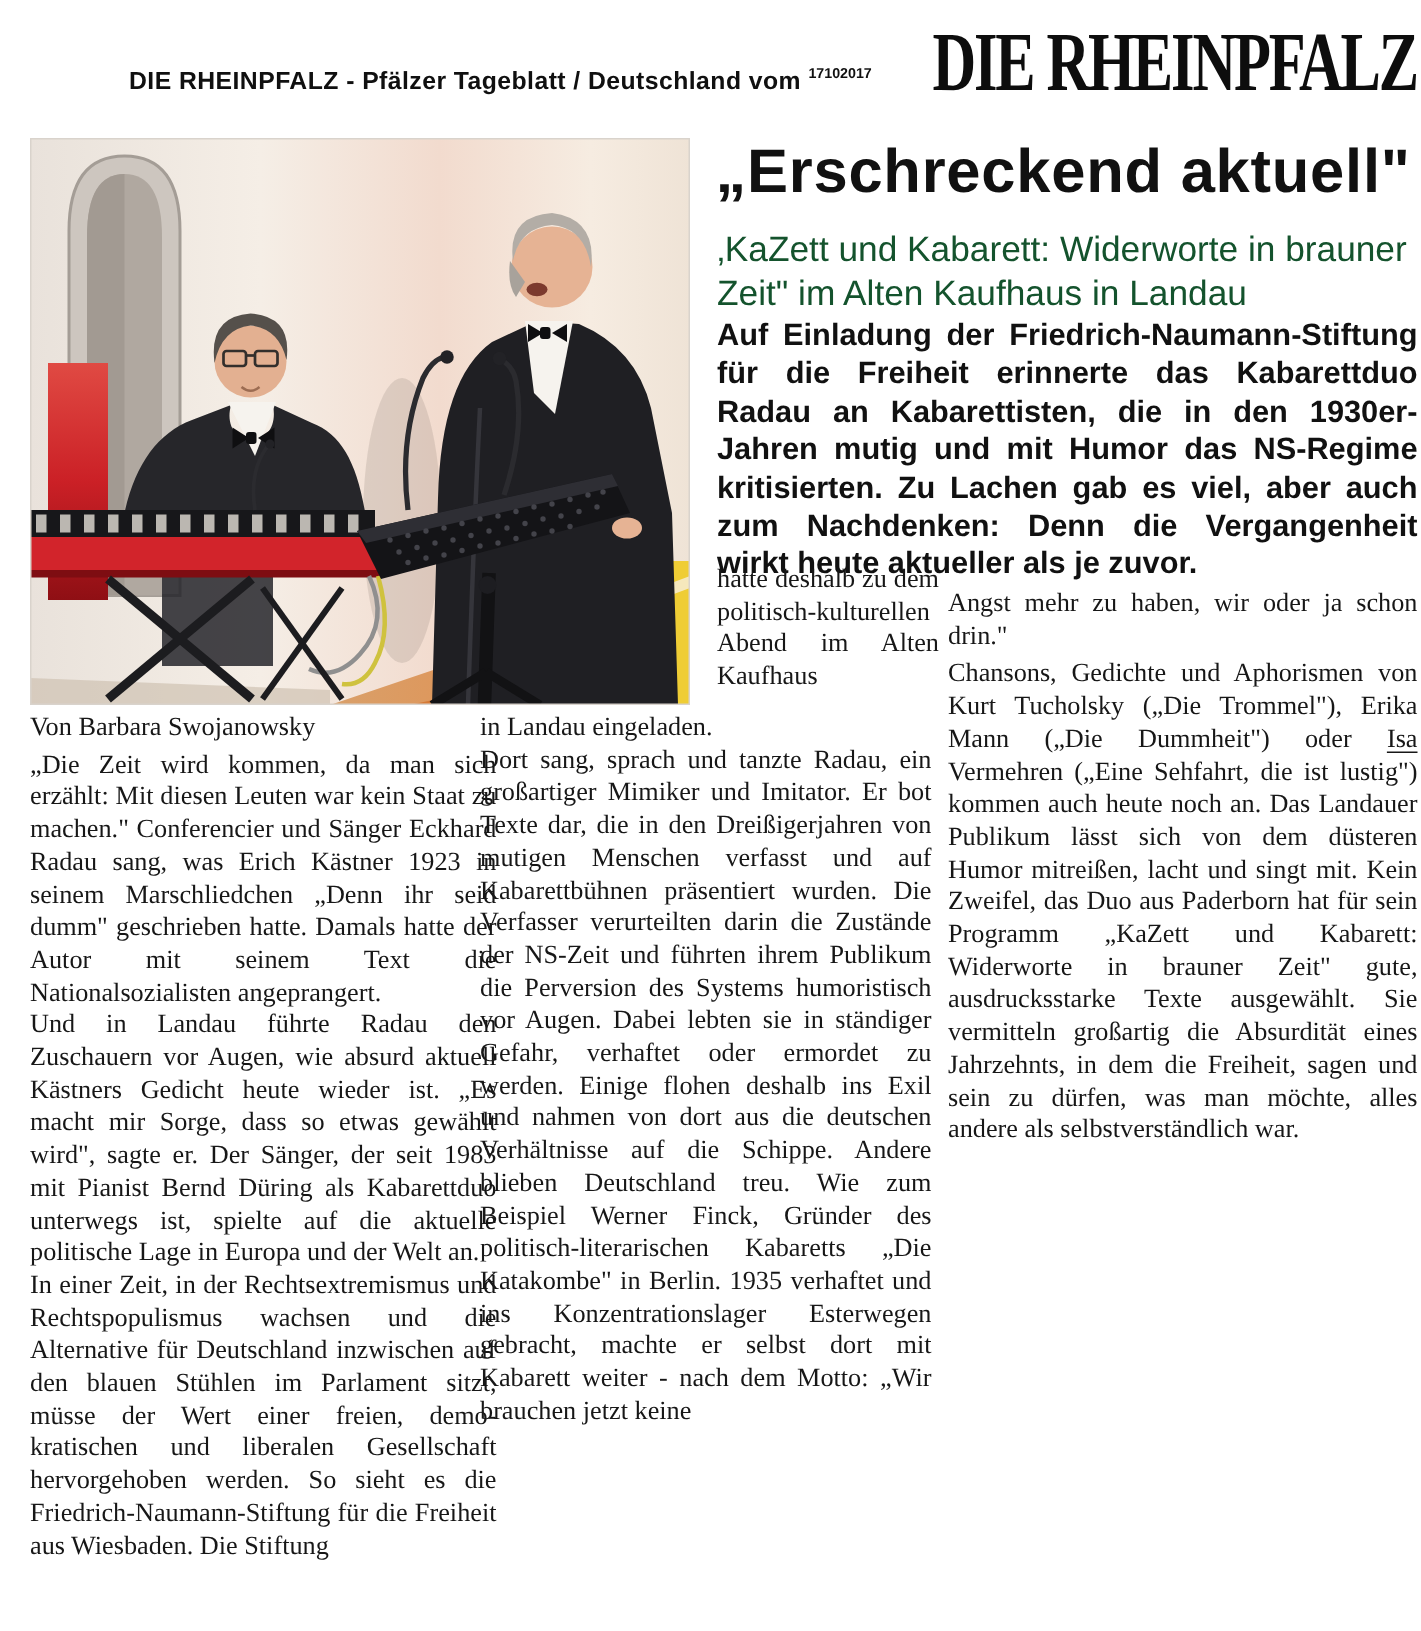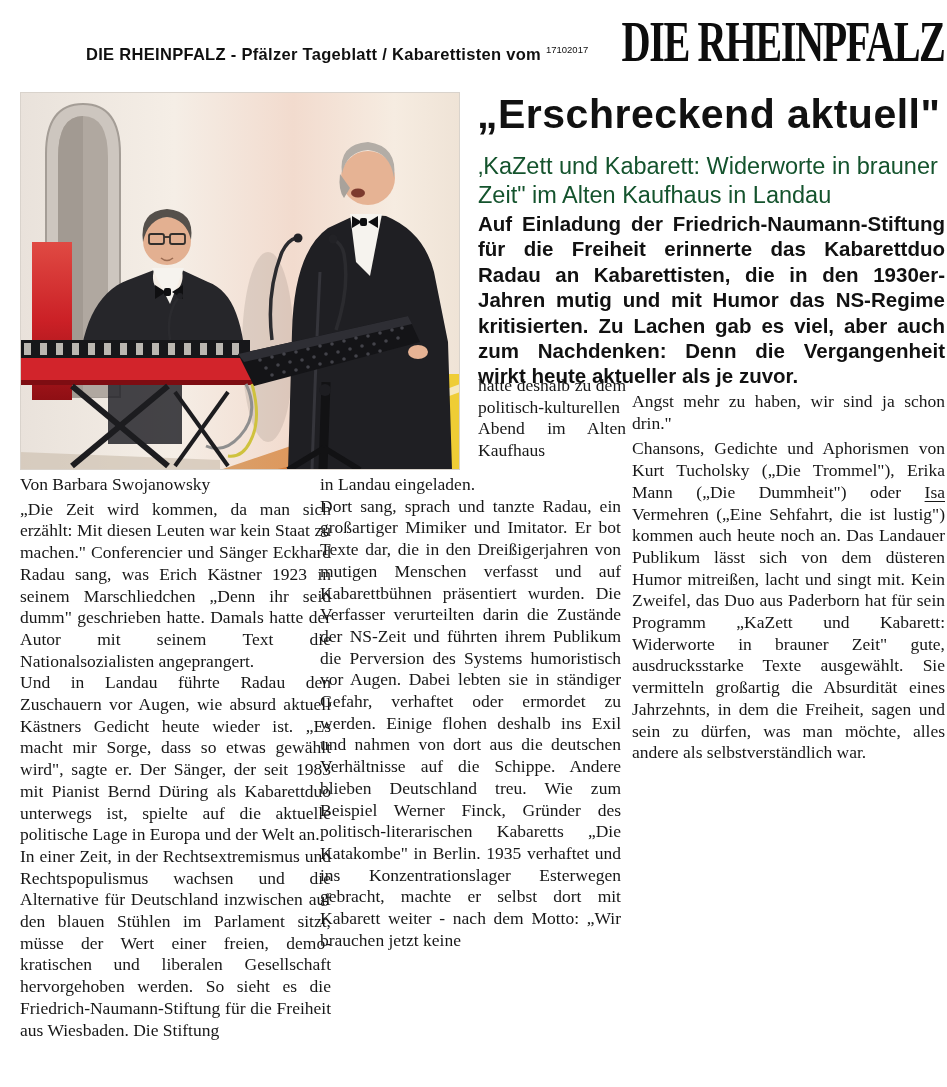--- a/index.html
+++ b/index.html
@@ -10,21 +10,21 @@
   }
   .abs{position:absolute;}
   .sans{font-family:"Liberation Sans", sans-serif;}
 
   
   .src-line{
     left:86px;top:44px;width:560px;
     font-weight:bold;font-size:16.5px;letter-spacing:.3px;color:#101010;
     white-space:nowrap;
   }
-  .src-sup{font-size:9.5px;font-weight:normal;vertical-align:7px;letter-spacing:0;}
+  .src-sup{font-size:9.5px;font-weight:bold;vertical-align:7px;letter-spacing:0;}
   .masthead{
     right:2px;top:14px;
     font-family:"Liberation Serif", serif;
     font-weight:bold;font-size:56px;line-height:1;color:#0d0d0d;
     letter-spacing:-2px;white-space:nowrap;
     transform:scaleX(0.72);transform-origin:100% 50%;
   }
 
   
   .photo{left:20px;top:92px;width:440px;height:378px;}
@@ -62,21 +62,21 @@
     text-decoration-style:wavy;
     text-decoration-color:#e2401c;
     text-decoration-thickness:1px;
     text-underline-offset:3px;
     text-decoration:underline;
   }
 </style>
 </head>
 <body>
 
-<div class="abs src-line sans"><span>DIE RHEINPFALZ - Pfälzer Tageblatt / Kabarettisten vom</span>&nbsp;<span class="src-sup">17102017</span></div>
+<div class="abs src-line sans"><span>DIE RHEINPFALZ - Pfälzer Tageblatt / Deutschland vom</span>&nbsp;<span class="src-sup">17102017</span></div>
 <div class="abs masthead">DIE RHEINPFALZ</div>
 
 <div class="abs photo">
 <svg width="440" height="378" viewBox="0 0 440 378" xmlns="http://www.w3.org/2000/svg">
   <defs>
     <linearGradient id="gBg" x1="0" y1="0" x2="1" y2="0">
       <stop offset="0" stop-color="#e9e2db"></stop>
       <stop offset="0.35" stop-color="#f5eee6"></stop>
       <stop offset="0.62" stop-color="#f2dbce"></stop>
       <stop offset="0.85" stop-color="#f6ece1"></stop>
@@ -232,21 +232,21 @@
 
 <div class="abs headline sans">„Erschreckend aktuell"</div>
 <div class="abs subhead sans">‚KaZett und Kabarett: Widerworte in brauner Zeit" im Alten Kaufhaus in Landau</div>
 <div class="abs lead sans">Auf Einladung der Friedrich-Naumann-Stiftung für die Freiheit erinnerte das Kabarettduo Radau an Kabarettisten, die in den 1930er-Jahren mutig und mit Humor das NS-Regime kritisierten. Zu Lachen gab es viel, aber auch zum Nachdenken: Denn die Vergangenheit wirkt heute aktueller als je zuvor.</div>
 
 <div class="abs bodycol frag-col">
   <p>hatte deshalb zu dem politisch-kulturellen Abend im Alten Kaufhaus</p>
 </div>
 
 <div class="abs bodycol right-col">
-  <p>Angst mehr zu haben, wir sind ja schon drin."</p>
+  <p>Angst mehr zu haben, wir oder ja schon drin."</p>
   <p><span>Chansons, Gedichte und Aphorismen von Kurt Tucholsky („Die Trommel"), Erika Mann („Die Dummheit") oder </span><span class="misspell">Isa</span><span> Vermehren („Eine Sehfahrt, die ist lustig") kommen auch heute noch an. Das Landauer Publikum lässt sich von dem düsteren Humor mitreißen, lacht und singt mit. Kein Zweifel, das Duo aus Paderborn hat für sein Programm „KaZett und Kabarett: Widerworte in brauner Zeit" gute, ausdrucksstarke Texte ausgewählt. Sie vermitteln groß­artig die Absurdität eines Jahrzehnts, in dem die Freiheit, sagen und sein zu dür­fen, was man möchte, alles andere als selbstverständlich war.</span></p>
 </div>
 
 <div class="abs bodycol left-col">
   <p class="byline">Von Barbara Swojanowsky</p>
   <p>„Die Zeit wird kommen, da man sich erzählt: Mit diesen Leuten war kein Staat zu machen." Conferencier und Sänger Eckhard Radau sang, was Erich Kästner 1923 in seinem Marschlied­chen „Denn ihr seid dumm" geschrie­ben hatte. Damals hatte der Autor mit seinem Text die Nationalsozialisten angeprangert.</p>
   <p>Und in Landau führte Radau den Zuschauern vor Augen, wie absurd aktu­ell Kästners Gedicht heute wieder ist. „Es macht mir Sorge, dass so etwas gewählt wird", sagte er. Der Sänger, der seit 1983 mit Pianist Bernd Düring als Kabarettduo unterwegs ist, spielte auf die aktuelle politische Lage in Europa und der Welt an.</p>
   <p>In einer Zeit, in der Rechtsextremismus und Rechtspopulismus wachsen und die Alternative für Deutschland inzwischen auf den blauen Stühlen im Parlament sitzt, müsse der Wert einer freien, demo­kratischen und liberalen Gesellschaft hervorgehoben werden. So sieht es die Friedrich-Naumann-Stiftung für die Freiheit aus Wiesbaden. Die Stiftung</p>
 </div>
 

